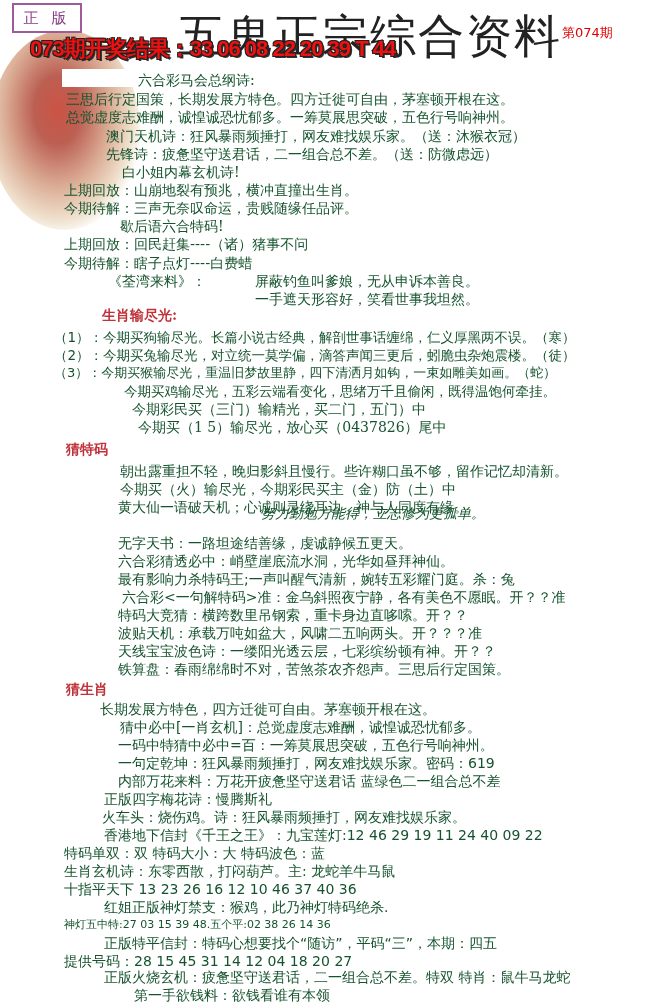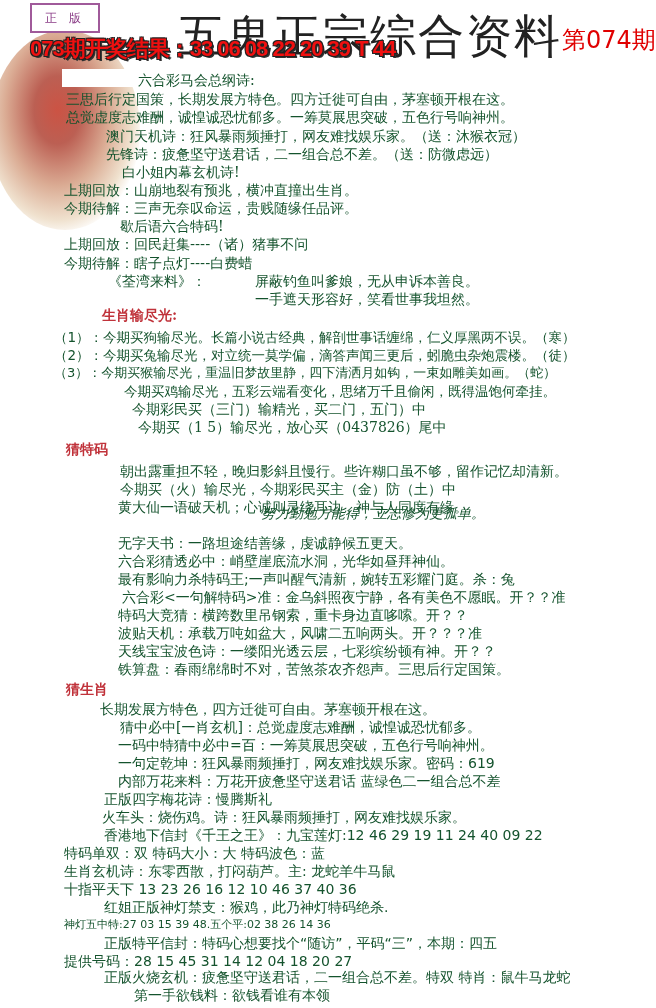--- a/index.html
+++ b/index.html
@@ -12,33 +12,33 @@
   .portrait {
     position: absolute; left: -10px; top: 30px; width: 150px; height: 200px;
     border-radius: 50%;
     background: radial-gradient(ellipse at 45% 40%, #c94a3a 0%, #b8574a 20%, #d9a88f 45%, #efe0cc 65%, rgba(255,255,255,0) 75%);
     opacity: 0.95;
   }
   .portrait-mask {
     position: absolute; left: 62px; top: 69px; width: 90px; height: 18px; background: #fff;
   }
   .zb-badge {
-    position: absolute; left: 30px; top: 3px; width: 66px; height: 26px;
+    position: absolute; left: 12px; top: 3px; width: 66px; height: 26px;
     border: 2px solid #a05a9a; background: #fff;
-    color: #8a3c86; font-family: "DejaVu Serif", serif; font-size: 12px;
+    color: #8a3c86; font-family: "DejaVu Serif", serif; font-size: 15px;
     display: flex; align-items: center; justify-content: center; letter-spacing: 4px;
   }
   .main-title {
     position: absolute; left: 178px; top: 6px;
     font-family: "DejaVu Serif", serif; font-size: 46px; color: #222; letter-spacing: 2px;
     font-weight: normal; white-space: nowrap;
   }
   .issue-no {
     position: absolute; left: 562px; top: 24px;
-    color: #e00000; font-size: 24px; white-space: nowrap;
+    color: #e00000; font-size: 13px; white-space: nowrap;
   }
   .result-banner {
     position: absolute; left: 30px; top: 34px;
     font-family: "Liberation Sans", sans-serif; font-weight: bold; font-size: 22px;
     color: #f01010; letter-spacing: -1px; white-space: nowrap;
     text-shadow: -1px -1px 0 #222, 1px -1px 0 #222, -1px 1px 0 #222, 1px 1px 0 #222, 2px 2px 0 #333;
   }
   .line {
     position: absolute; white-space: nowrap; font-size: 14px; line-height: 18px; color: #14532d;
   }

